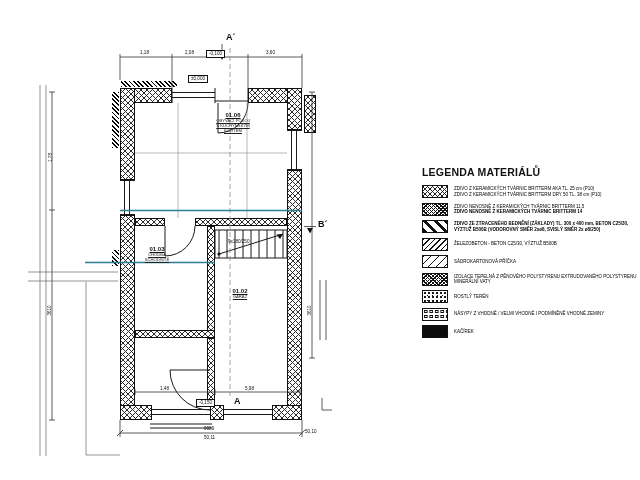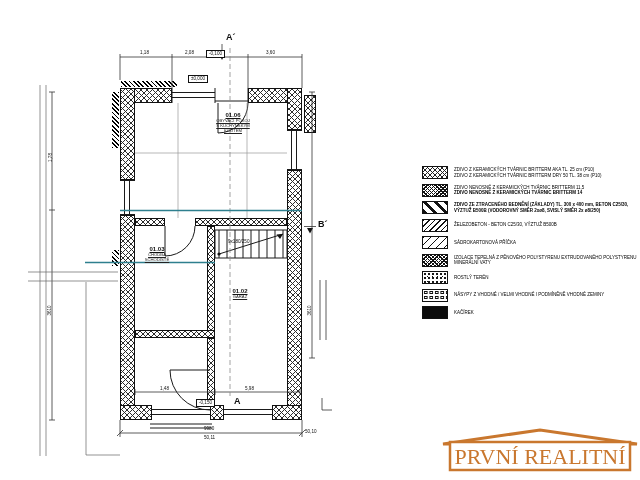--- a/index.html
+++ b/index.html
@@ -163,20 +163,21 @@
     <span class="dimlabel rot" style="left:304px;top:308px;">3610</span>
     <span class="dimlabel" style="left:160px;top:386px;">1,48</span>
     <span class="dimlabel" style="left:245px;top:386px;">5,98</span>
     <span class="dimlabel" style="left:204px;top:426px;">9980</span>
     <span class="dimlabel" style="left:204px;top:435px;">50,11</span>
     <span class="dimlabel" style="left:305px;top:429px;">50,10</span>
     <span class="dimlabel" style="left:228px;top:239px;">9x180/250</span>
   </div>
 
   <div class="legend">
+    <h1>LEGENDA MATERIÁLŮ</h1>
 
     <div class="lrow">
       <div class="lsw sw-masonry"></div>
       <div class="ltxt">
         <div>ZDIVO Z KERAMICKÝCH TVÁRNIC BRITTERM AKA TL. 25 cm (P10)</div>
         <div>ZDIVO Z KERAMICKÝCH TVÁRNIC BRITTERM DRY 50 TL. 38 cm (P10)</div>
       </div>
     </div>
     <div class="lrow">
       <div class="lsw sw-masonry2"></div>
@@ -211,21 +212,14 @@
     <div class="lrow">
       <div class="lsw sw-fill"></div>
       <div class="ltxt">NÁSYPY Z VHODNÉ / VELMI VHODNÉ I PODMÍNĚNĚ VHODNÉ ZEMINY</div>
     </div>
     <div class="lrow">
       <div class="lsw sw-gravel"></div>
       <div class="ltxt">KAČÍREK</div>
     </div>
   </div>
 
-  <div class="logo">
-    <svg width="198" height="46" viewBox="0 0 198 46">
-      <polygon points="2,16 99,2 196,16" fill="#ffffff" stroke="#c9772e" stroke-width="3"></polygon>
-      <rect x="9" y="14" width="180" height="28" fill="#ffffff" stroke="#c9772e" stroke-width="2.5"></rect>
-      <text x="99" y="36" text-anchor="middle" font-family="Liberation Serif, serif" font-size="22" fill="#c9772e">PRVNÍ REALITNÍ</text>
-    </svg>
-  </div>
 
 </div>
 
 </body></html>

